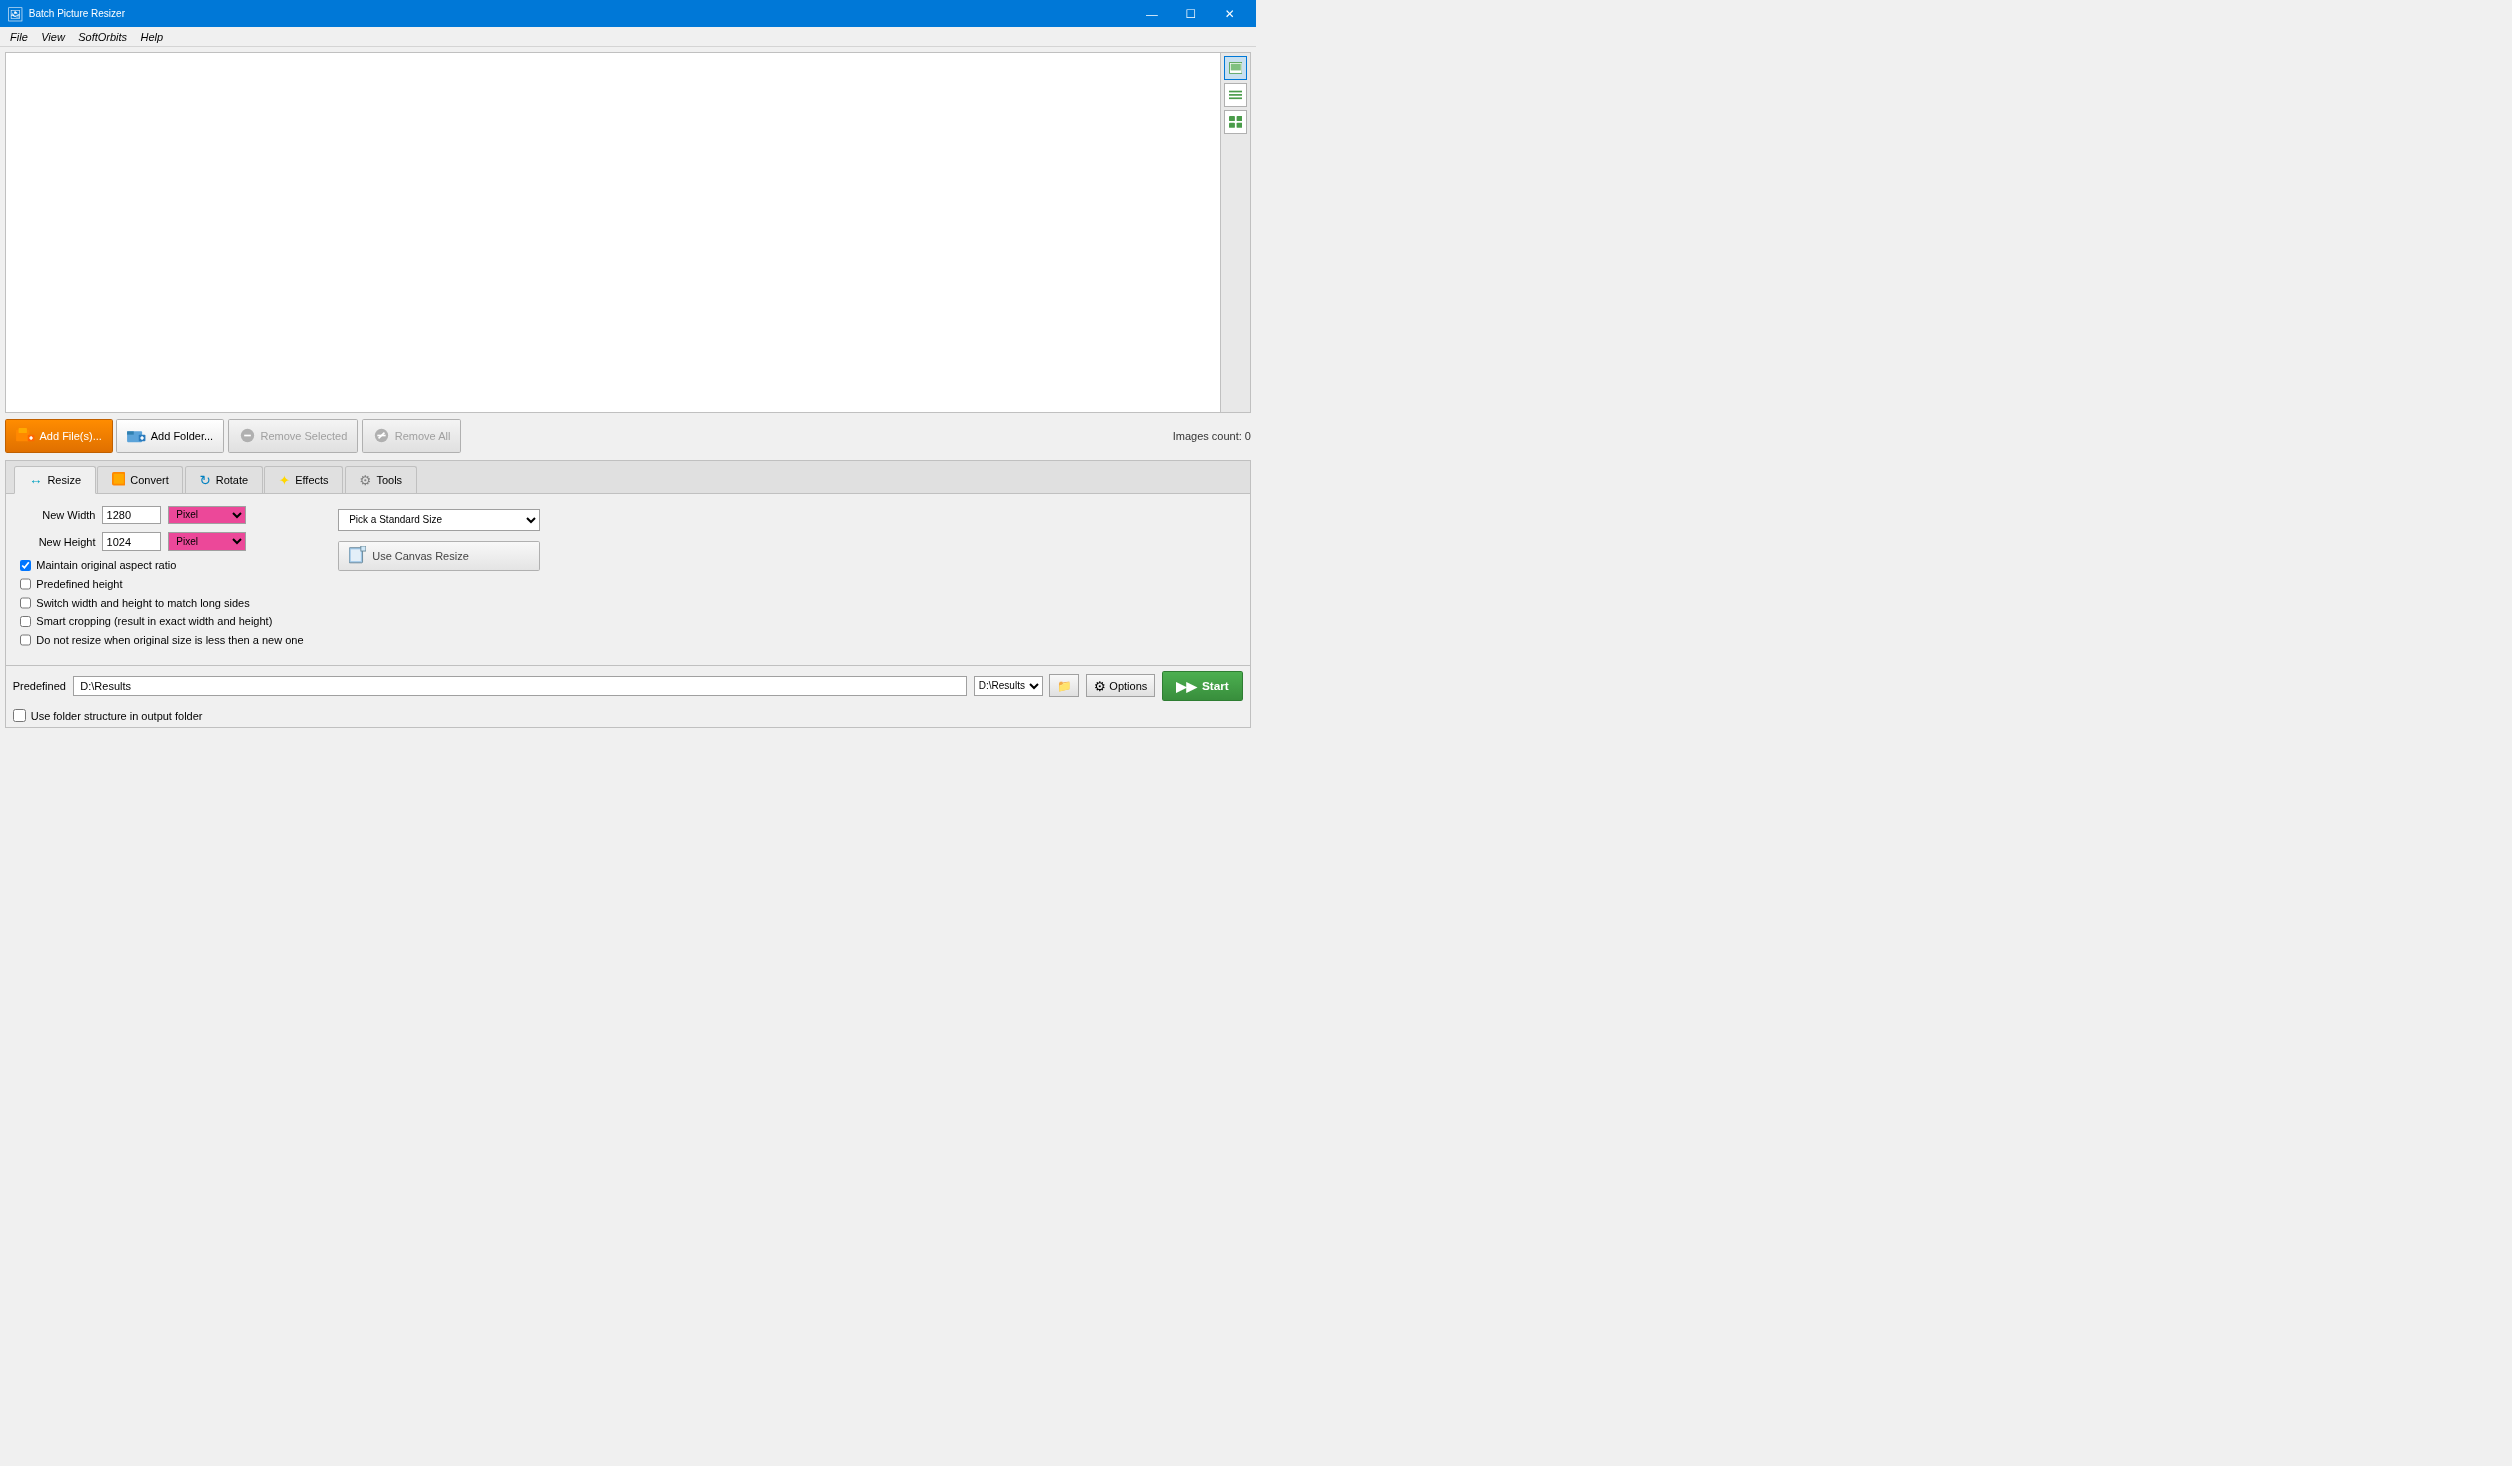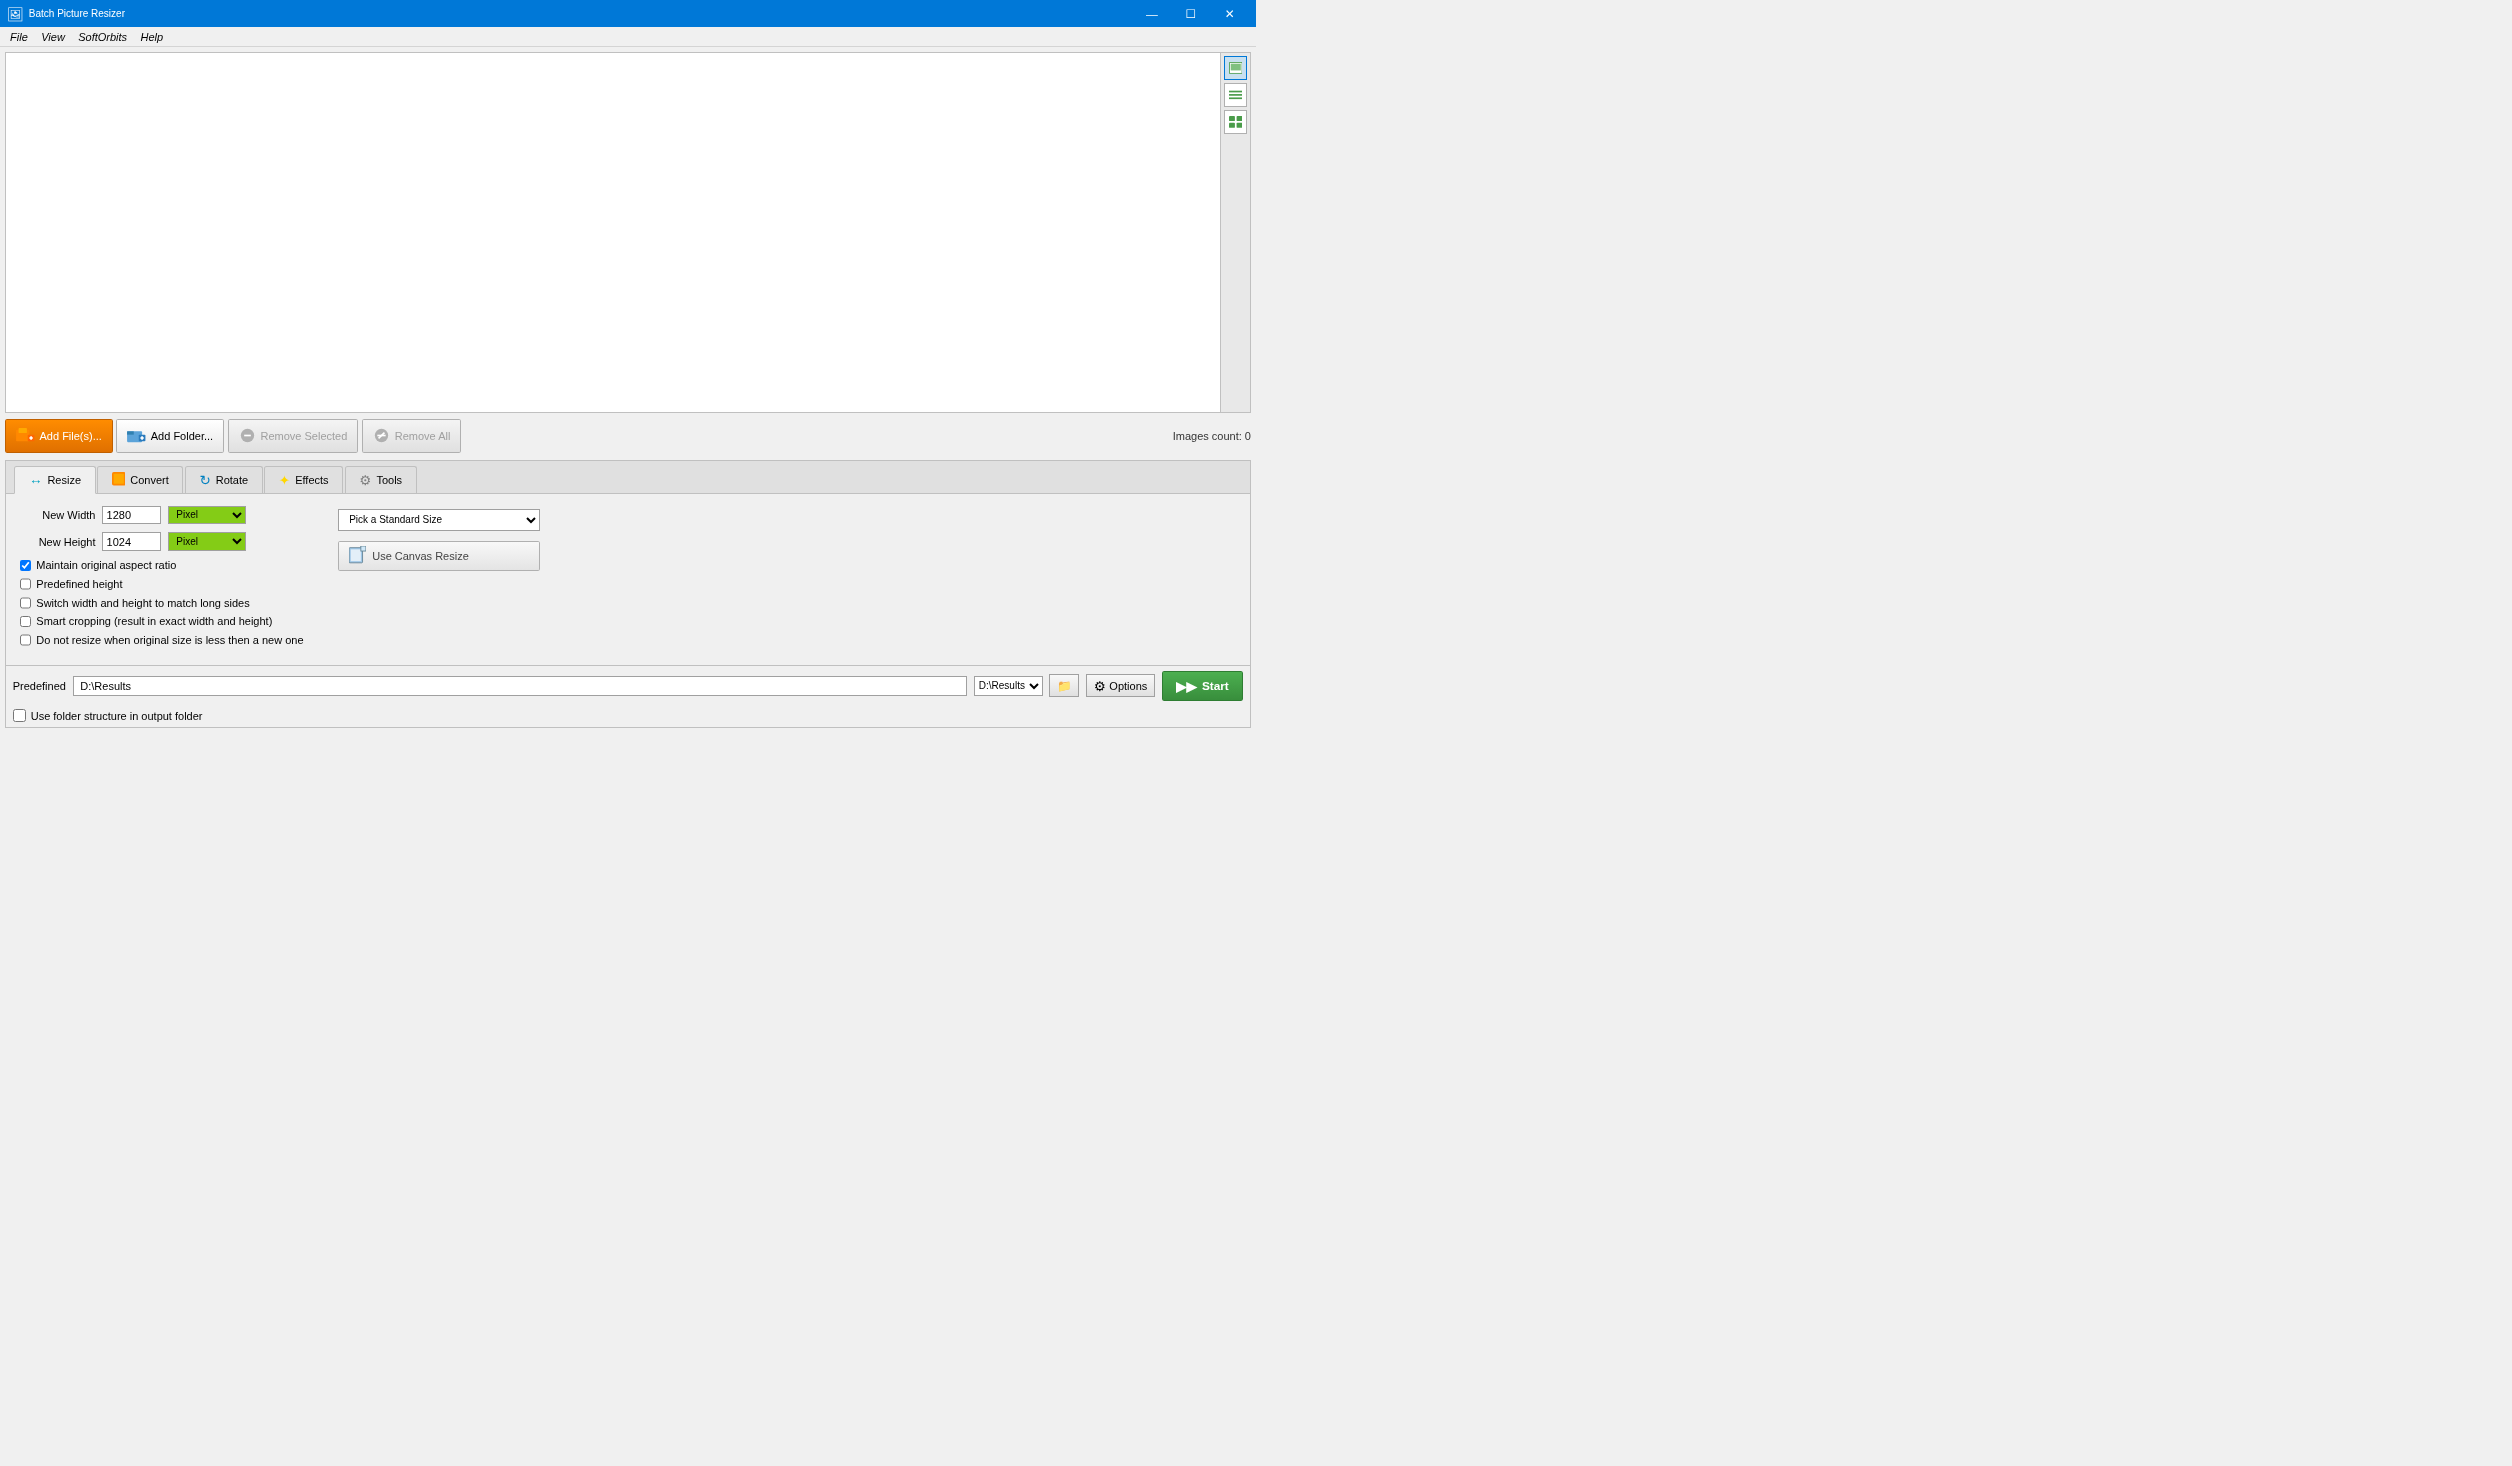--- a/index.html
+++ b/index.html
@@ -204,21 +204,21 @@
       height: 18.5px;
       border: 0.8px solid #a0a0a0;
       padding: 0.8px 3.4px;
       font-size: 11px;
       background: white;
     }
     .form-select {
       height: 18.5px;
       border: 0.8px solid #a0a0a0;
       font-size: 10px;
-      background: #84cc16;
+      background: #ec4899;
       padding: 0 3.4px;
       cursor: pointer;
       min-width: 59px;
     }
     .form-select-lg {
       height: 22px;
       border: 0.8px solid #a0a0a0;
       font-size: 10px;
       background: white;
       padding: 0 6.7px;

